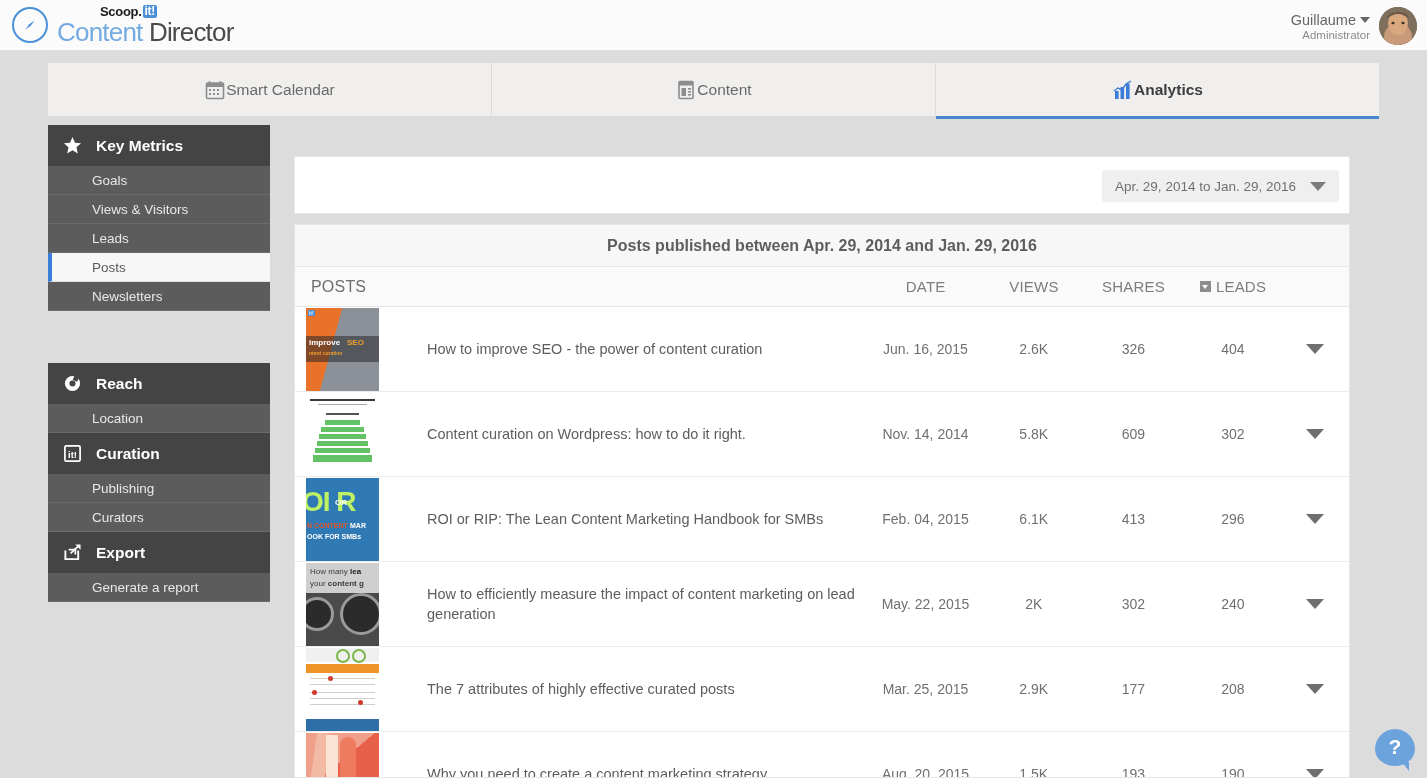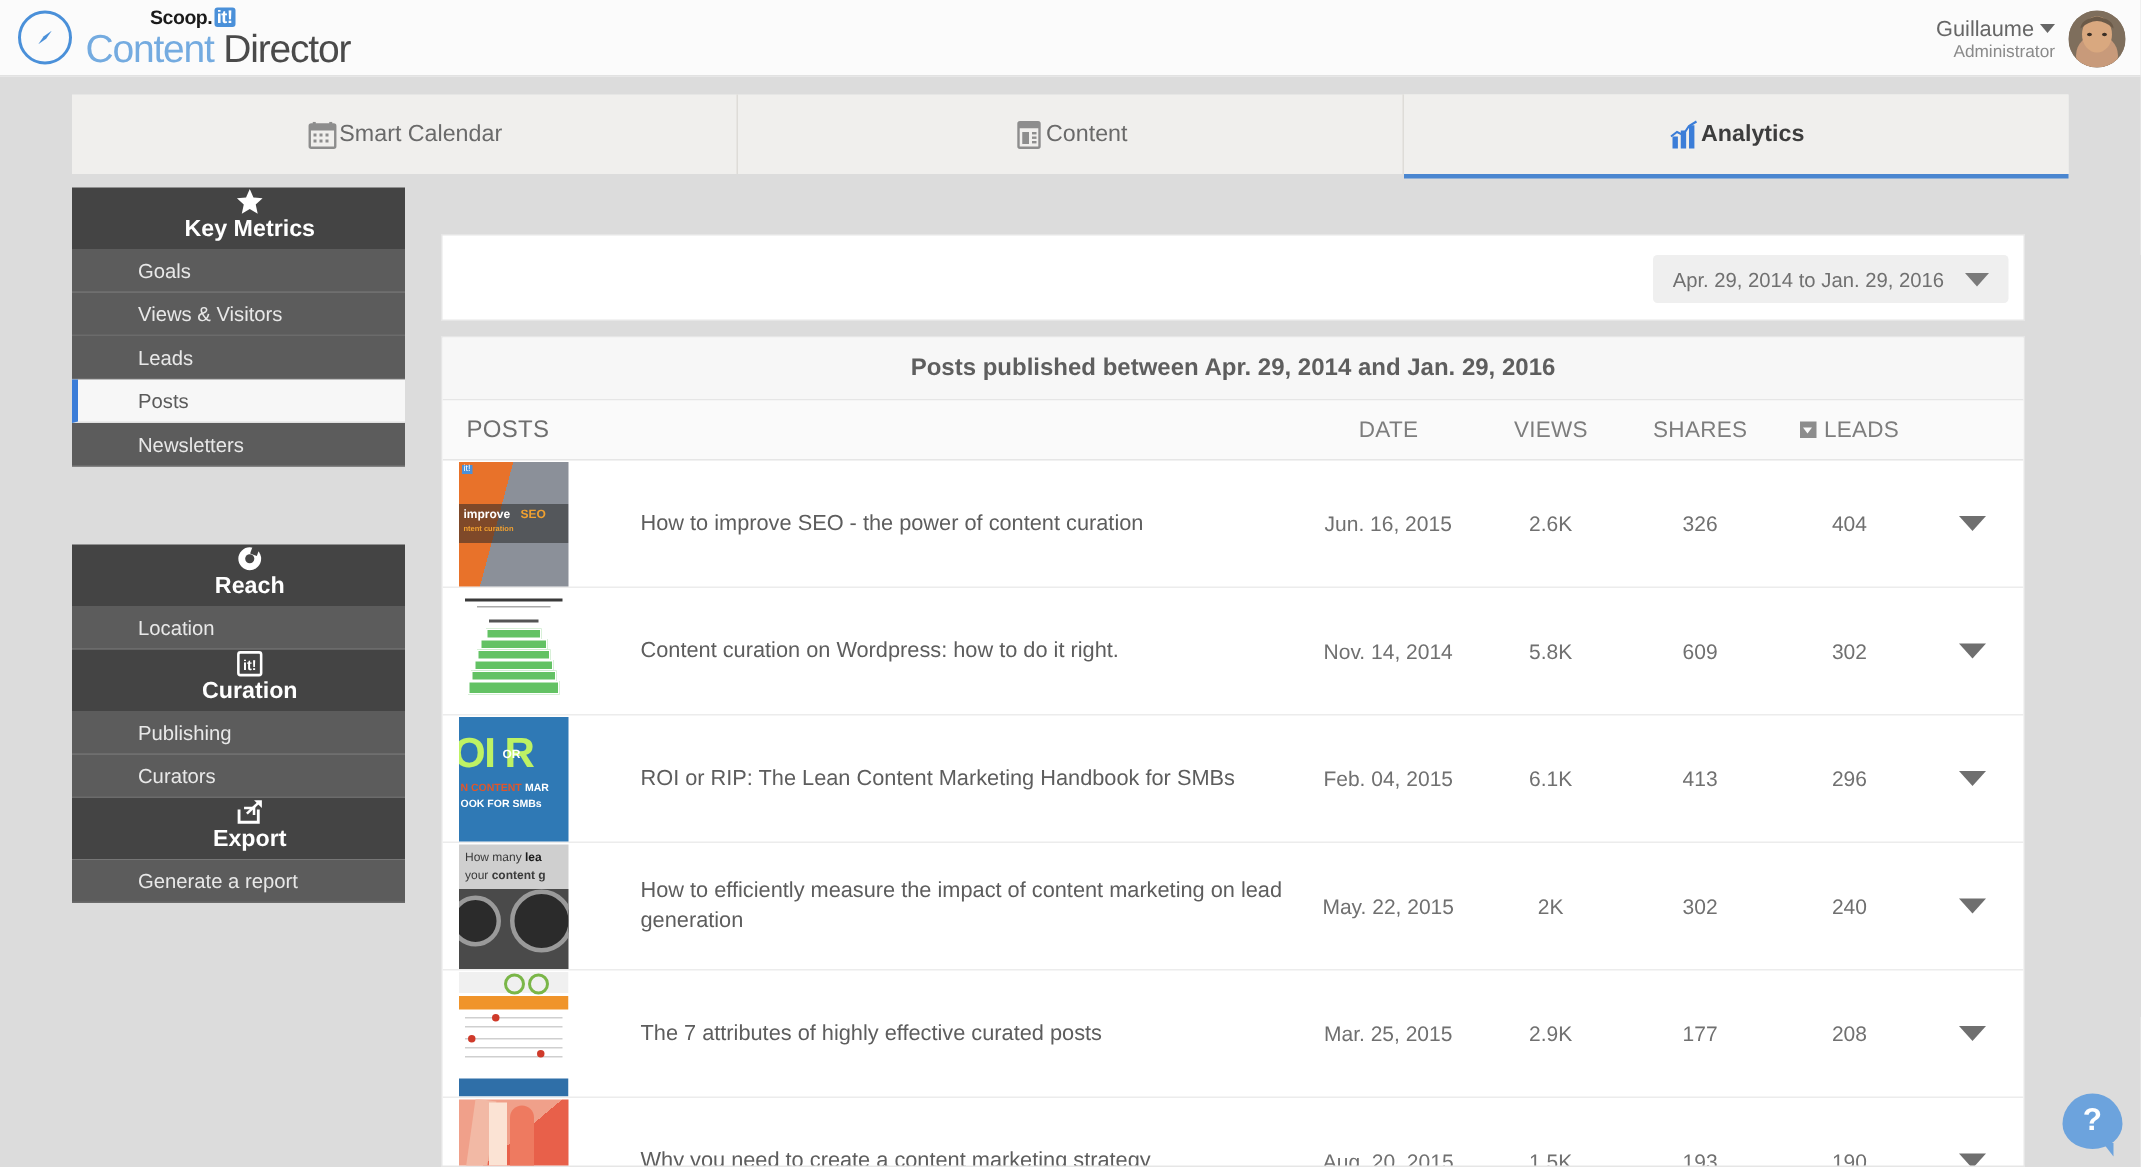--- a/index.html
+++ b/index.html
@@ -68,21 +68,21 @@
     content: ""; position: absolute; left: 0; right: 0; bottom: -3px;
     height: 3px; background: #4a86d0;
   }
   .ico { width: 22px; height: 22px; display: block; }
 
   
   .sidebar { position: absolute; left: 48px; top: 125px; width: 222px; }
   .grp-head {
     height: 41px; background: #444444; color: #fff; font-size: 15.5px;
     font-weight: bold; display: flex; align-items: center; padding-left: 15px;
-    flex-direction: column;
+    gap: 14px;
   }
   .grp-ico { width: 19px; height: 19px; display: block; flex: none; }
   .nav-item {
     height: 29px; background: #5c5c5c; color: #e8e8e8; font-size: 13.5px;
     display: flex; align-items: center; padding-left: 44px; cursor: pointer;
     border-bottom: 1px solid #6b6b6b;
   }
   .nav-item.sel {
     background: #f7f7f7; color: #5a5a5a; border-left: 4px solid #3b7dd8;
     padding-left: 40px; border-bottom: 1px solid #e0e0e0;

